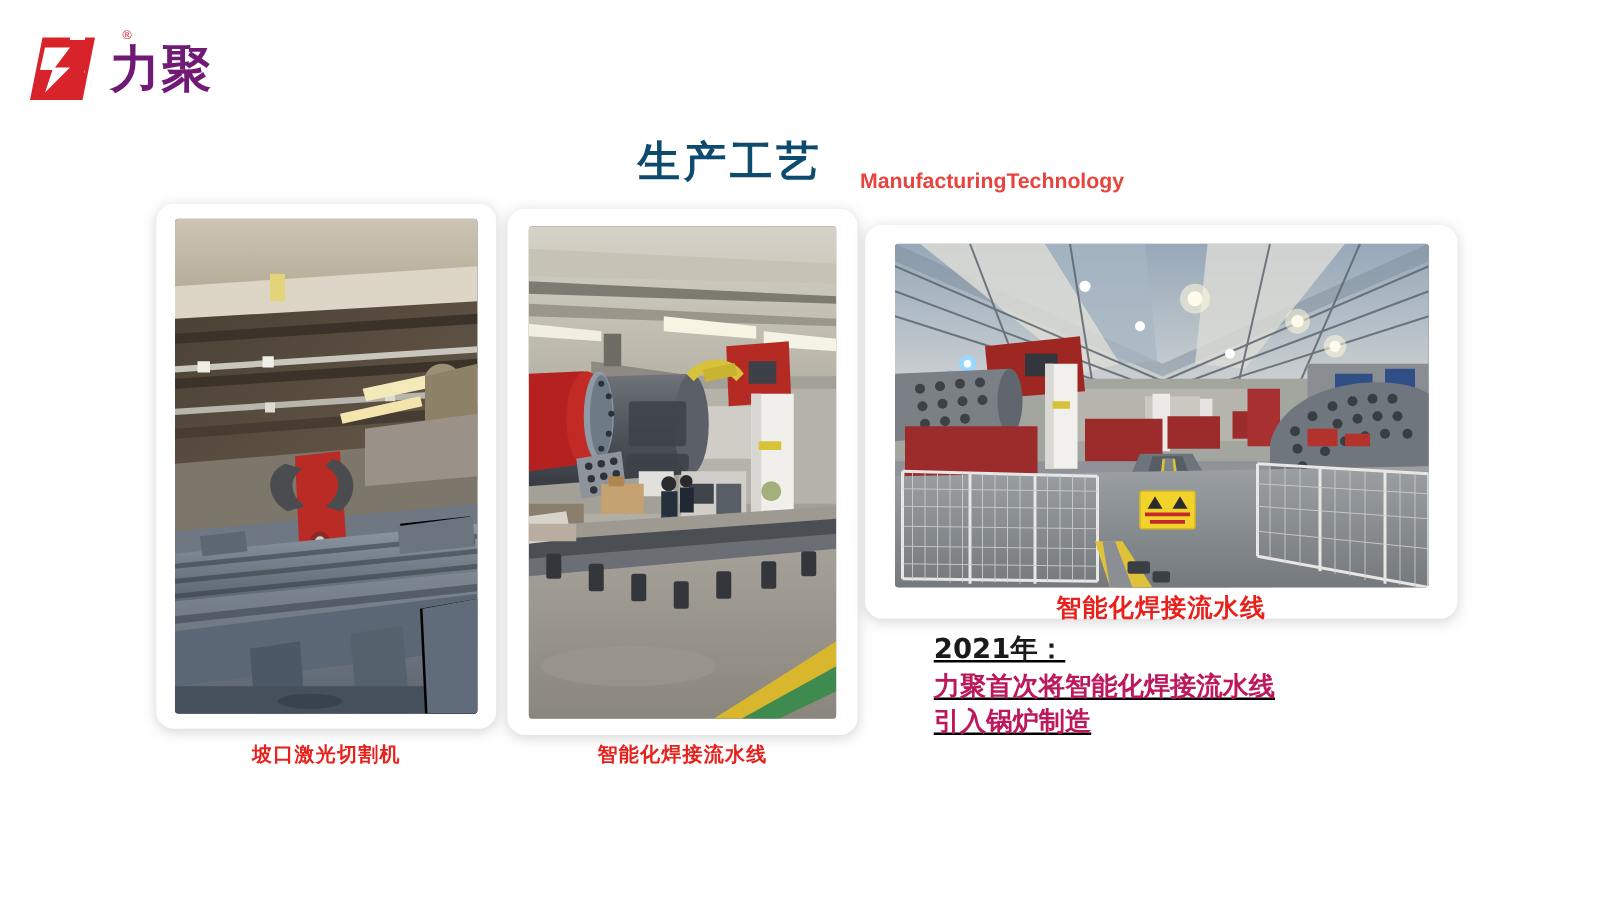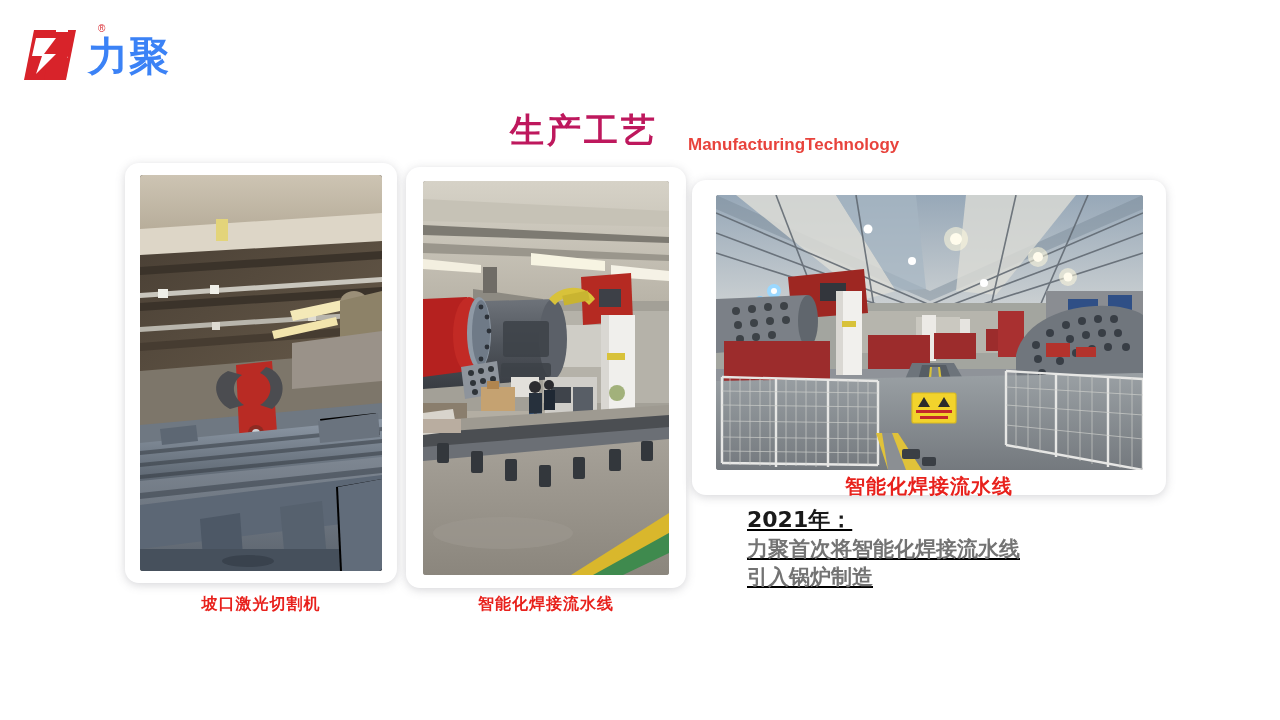--- a/index.html
+++ b/index.html
@@ -37,35 +37,35 @@
     font-size: 10px;
     color: #d8232a;
     line-height: 1;
   }
   .logo-word {
     position: absolute;
     left: 66px;
     top: 12px;
     font-size: 40px;
     font-weight: bold;
-    color: #3b82f6;
+    color: #701a75;
     letter-spacing: 1px;
     line-height: 44px;
     white-space: nowrap;
     font-family: "DejaVu Sans", "Liberation Sans", sans-serif;
   }
 
   
   .title-zh {
     position: absolute;
     left: 510px;
     top: 110px;
     font-size: 34px;
     font-weight: bold;
-    color: #be185d;
+    color: #0c4a6e;
     letter-spacing: 3px;
     line-height: 40px;
     white-space: nowrap;
     font-family: "DejaVu Sans", "Liberation Sans", sans-serif;
   }
   .title-en {
     position: absolute;
     left: 688px;
     top: 135px;
     font-size: 17px;
@@ -134,21 +134,21 @@
     font-size: 22px;
     font-weight: bold;
     color: #1a1a1a;
     line-height: 30px;
     white-space: nowrap;
     font-family: "DejaVu Sans", "Liberation Sans", sans-serif;
   }
   .desc-line {
     font-size: 21px;
     font-weight: bold;
-    color: #737373;
+    color: #be185d;
     line-height: 28px;
     white-space: nowrap;
     font-family: "DejaVu Sans", "Liberation Sans", sans-serif;
   }
 
   
   .photo-svg { display: block; width: 100%; height: 100%; }
 </style>
 </head>
 <body>

